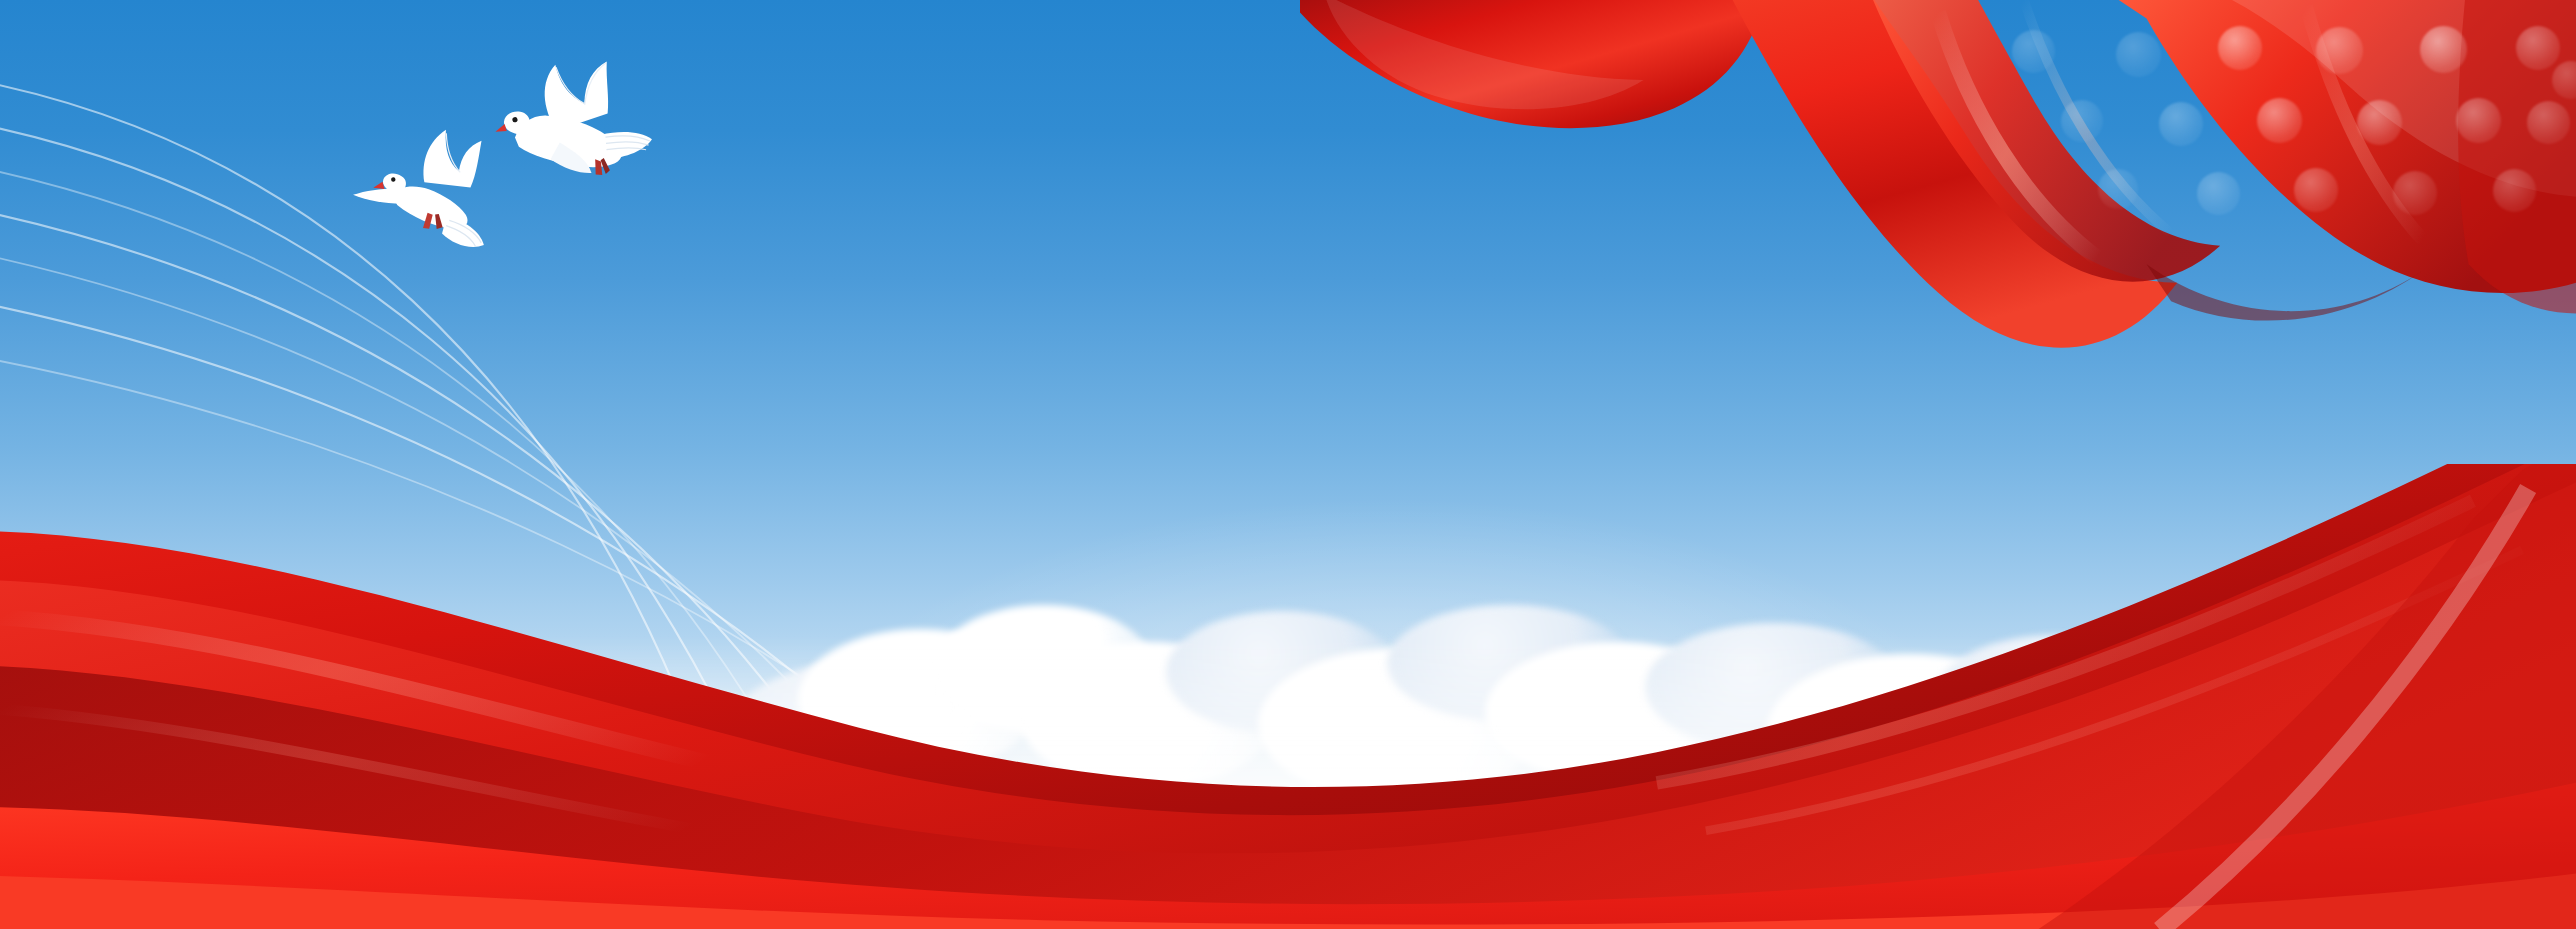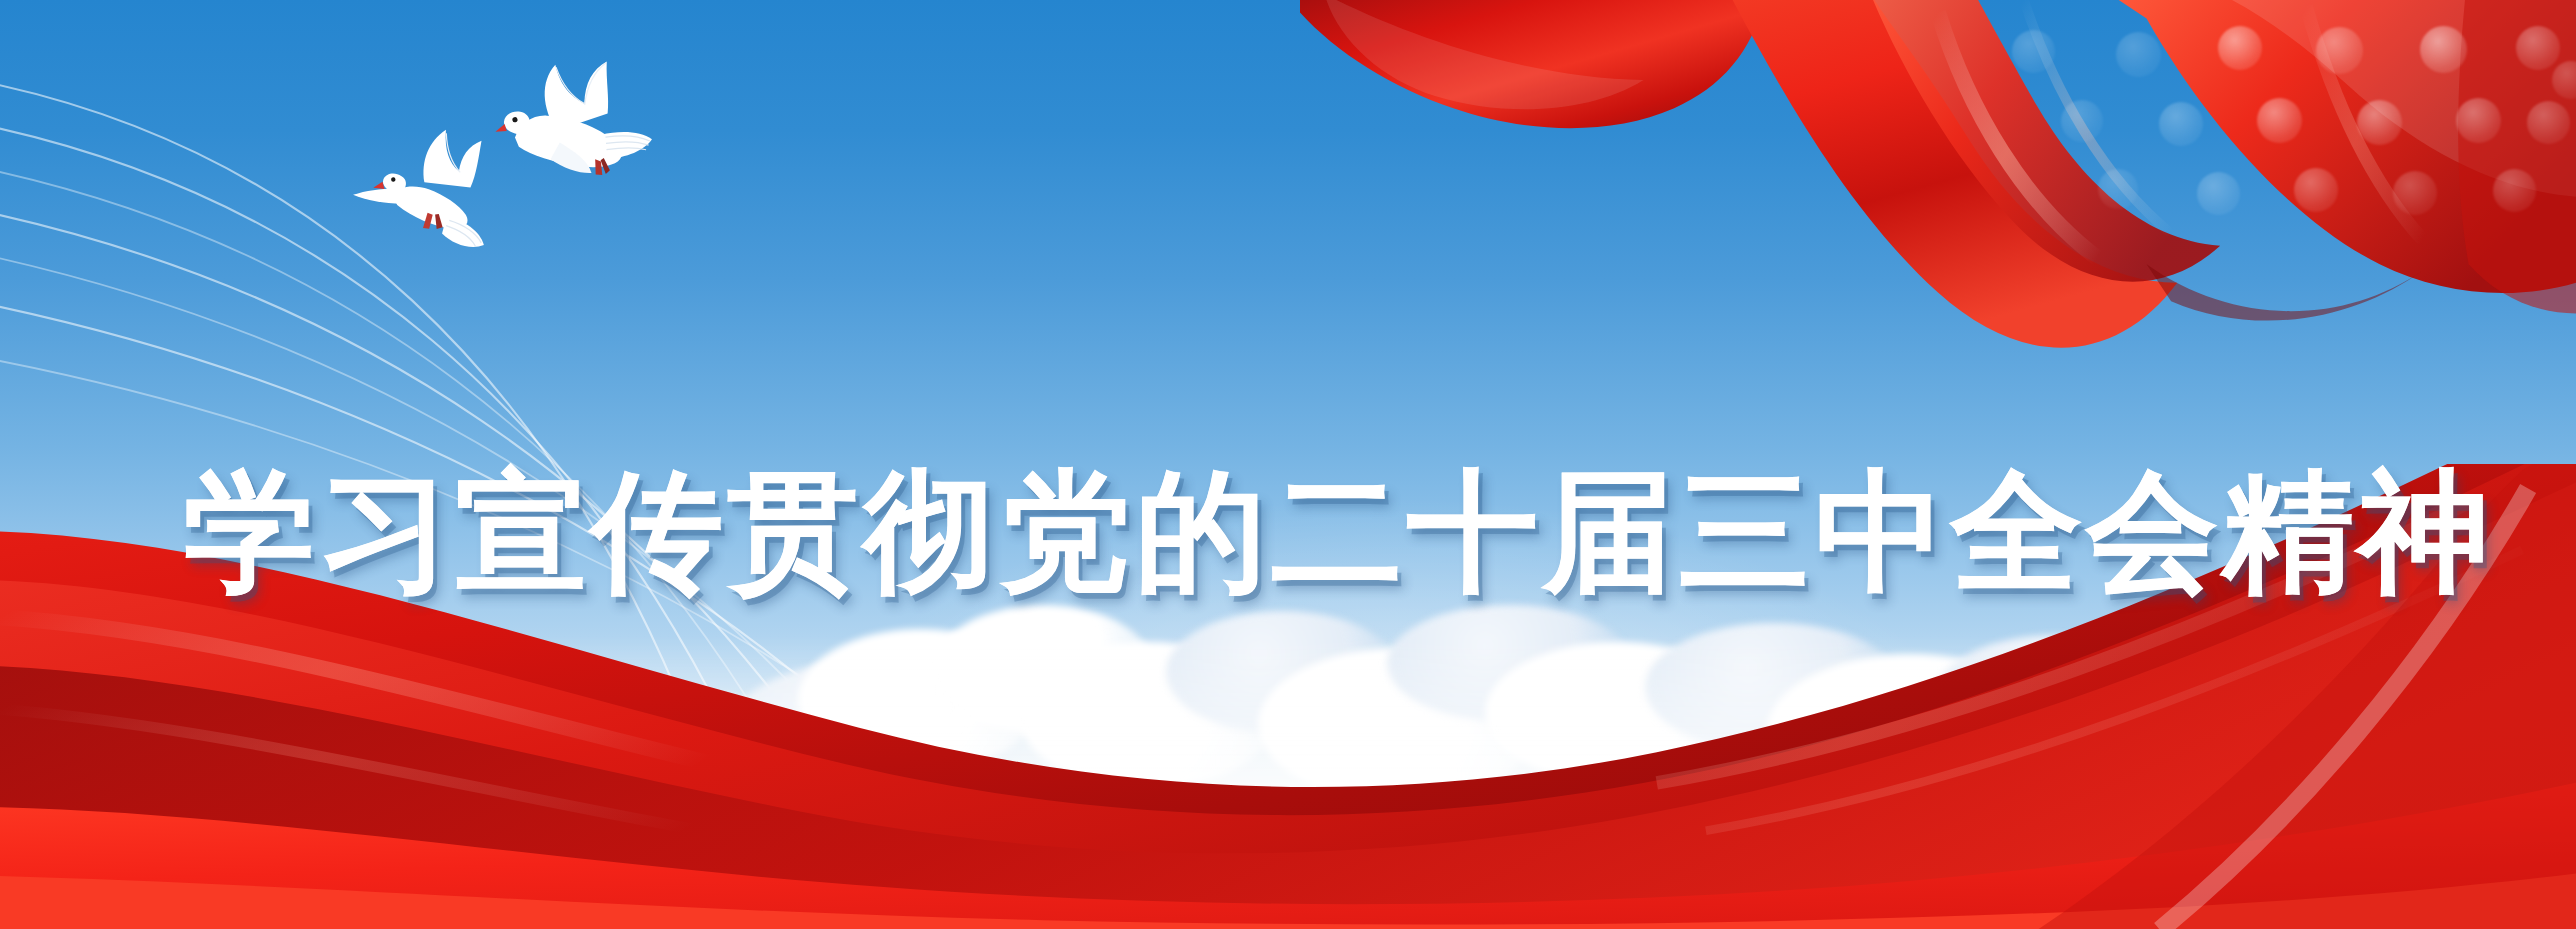--- a/index.html
+++ b/index.html
@@ -296,16 +296,15 @@
       <path d="M 0 250 C 420 278, 880 430, 1360 536" stroke="url(#sheen)" stroke-width="26" fill="none" opacity=".65"></path>
       <path d="M 0 400 C 400 432, 860 556, 1340 632" stroke="url(#sheen)" stroke-width="18" fill="none" opacity=".45"></path>
       <path d="M 2700 520 C 3160 442, 3620 258, 4030 60" stroke="url(#sheen)" stroke-width="22" fill="none" opacity=".55"></path>
       <path d="M 2780 598 C 3240 520, 3700 336, 4110 140" stroke="url(#sheen)" stroke-width="14" fill="none" opacity=".40"></path>
 
       <path d="M 3320 760 C 3560 600, 3820 360, 4030 90 L 4110 10 L 4198 -40 L 4198 760 Z" fill="#C5120E" opacity=".45"></path>
       <path d="M 3520 760 C 3740 580, 3960 320, 4120 40" stroke="rgba(255,255,255,.28)" stroke-width="30" fill="none"></path>
     </svg>
   </div>
 
-  <h1 class="title">学习宣传贯彻党的二十届三中全会精神</h1>
 
 </div>
 
 
 </body></html>

